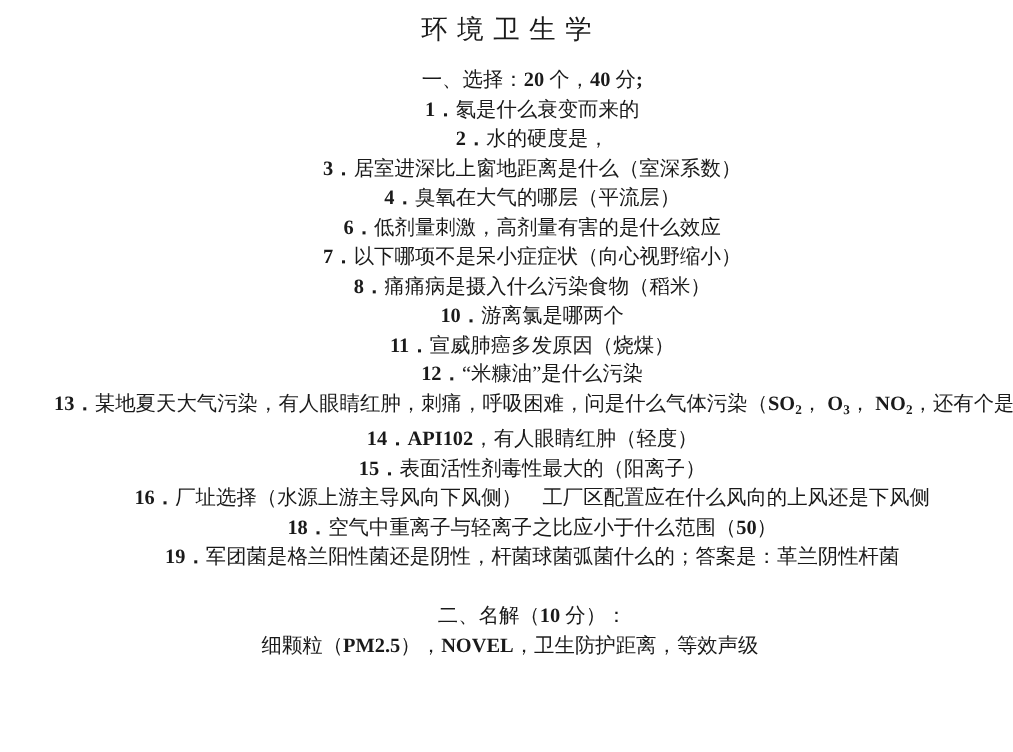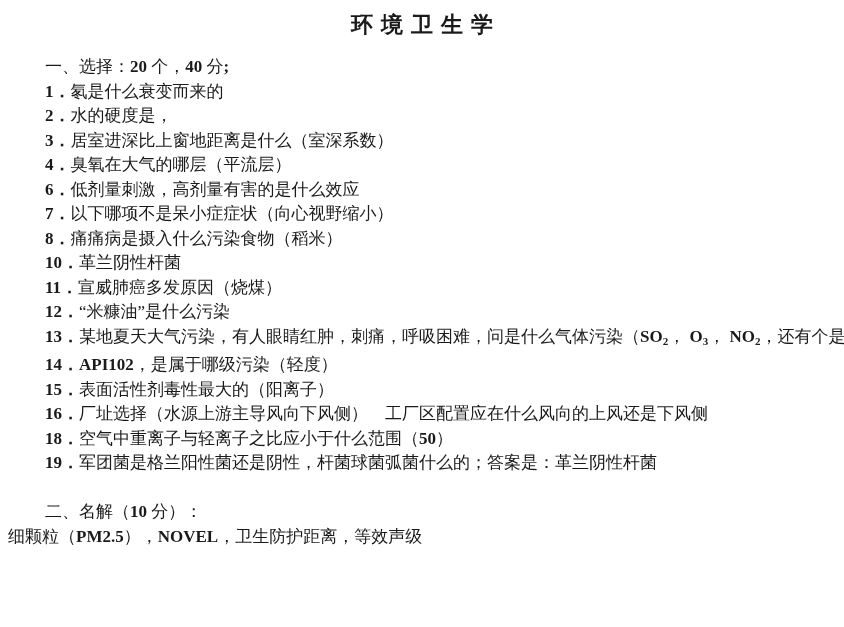--- a/index.html
+++ b/index.html
@@ -11,29 +11,30 @@
     height: 627px;
     background: #ffffff;
     overflow: hidden;
     font-family: "Liberation Serif", "DejaVu Serif", serif;
     color: #1a1a1a;
   }
   .doc-title {
     text-align: center;
     padding-top: 10px;
     font-size: 22px;
-    font-weight: 700;
+    font-weight: 400;
     letter-spacing: 8px;
     text-indent: 8px;
   }
   .doc-lines {
     margin-top: 15px;
     padding-left: 8px;
     padding-right: 2px;
     font-size: 17px;
+    text-align: center;
   }
   .line {
     min-height: 24.5px;
     line-height: 24.5px;
     white-space: nowrap;
   }
   .line.indent { padding-left: 37px; }
   .line.blank { height: 24.5px; }
   .seg-bold { font-weight: 700; }
   .seg-sub { font-size: 11px; vertical-align: -3px; }
@@ -45,25 +46,25 @@
   <div class="doc-title">环境卫生学</div>
   <div class="doc-lines">
       <div class="line indent"><span class="">一、选择：</span><span class="seg-bold">20</span><span class=""> 个，</span><span class="seg-bold">40</span><span class=""> 分</span><span class="seg-bold">;</span></div>
       <div class="line indent"><span class="seg-bold">1．</span><span class="">氡是什么衰变而来的</span></div>
       <div class="line indent"><span class="seg-bold">2．</span><span class="">水的硬度是，</span></div>
       <div class="line indent"><span class="seg-bold">3．</span><span class="">居室进深比上窗地距离是什么（室深系数）</span></div>
       <div class="line indent"><span class="seg-bold">4．</span><span class="">臭氧在大气的哪层（平流层）</span></div>
       <div class="line indent"><span class="seg-bold">6．</span><span class="">低剂量刺激，高剂量有害的是什么效应</span></div>
       <div class="line indent"><span class="seg-bold">7．</span><span class="">以下哪项不是呆小症症状（向心视野缩小）</span></div>
       <div class="line indent"><span class="seg-bold">8．</span><span class="">痛痛病是摄入什么污染食物（稻米）</span></div>
-      <div class="line indent"><span class="seg-bold">10．</span><span class="">革兰阴性杆菌</span></div>
+      <div class="line indent"><span class="seg-bold">10．</span><span class="">游离氯是哪两个</span></div>
       <div class="line indent"><span class="seg-bold">11．</span><span class="">宣威肺癌多发原因（烧煤）</span></div>
       <div class="line indent"><span class="seg-bold">12．</span><span class="">“米糠油”是什么污染</span></div>
       <div class="line indent"><span class="seg-bold">13．</span><span class="">某地夏天大气污染，有人眼睛红肿，刺痛，呼吸困难，问是什么气体污染（</span><span class="seg-bold">SO</span><span class="seg-bold seg-sub">2</span><span class="">， </span><span class="seg-bold">O</span><span class="seg-bold seg-sub">3</span><span class="">， </span><span class="seg-bold">NO</span><span class="seg-bold seg-sub">2</span><span class="">，还有个是</span></div>
-      <div class="line indent"><span class="seg-bold">14．</span><span class="seg-bold">API102</span><span class="">，是属于哪级污染（轻度）</span></div>
+      <div class="line indent"><span class="seg-bold">14．</span><span class="seg-bold">API102</span><span class="">，有人眼睛红肿（轻度）</span></div>
       <div class="line indent"><span class="seg-bold">15．</span><span class="">表面活性剂毒性最大的（阳离子）</span></div>
       <div class="line indent"><span class="seg-bold">16．</span><span class="">厂址选择（水源上游主导风向下风侧）</span><span class="">　</span><span class="">工厂区配置应在什么风向的上风还是下风侧</span></div>
       <div class="line indent"><span class="seg-bold">18．</span><span class="">空气中重离子与轻离子之比应小于什么范围（</span><span class="seg-bold">50</span><span class="">）</span></div>
       <div class="line indent"><span class="seg-bold">19．</span><span class="">军团菌是格兰阳性菌还是阴性，杆菌球菌弧菌什么的；答案是：革兰阴性杆菌</span></div>
       <div class="line blank"></div>
       <div class="line indent"><span class="">二、名解（</span><span class="seg-bold">10</span><span class=""> 分）：</span></div>
       <div class="line"><span class="">细颗粒（</span><span class="seg-bold">PM2.5</span><span class="">），</span><span class="seg-bold">NOVEL</span><span class="">，卫生防护距离，等效声级</span></div>
     </div>
 </div>
 

